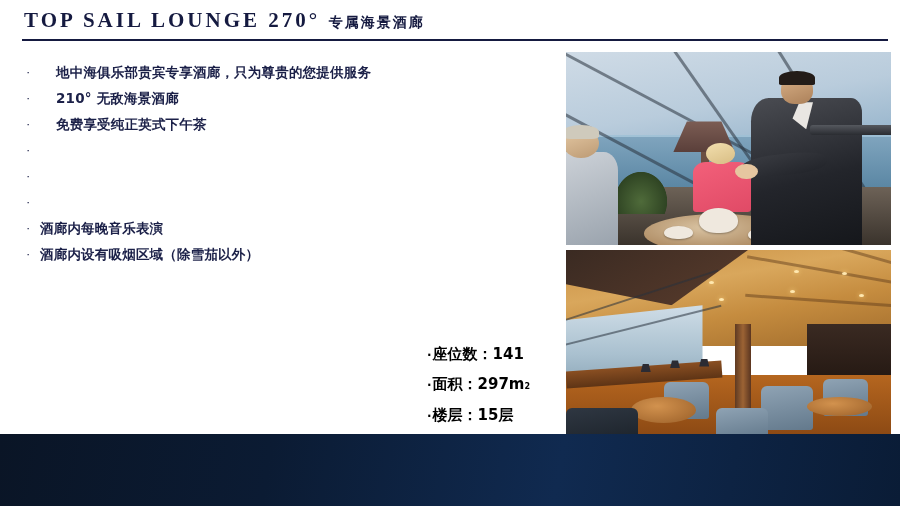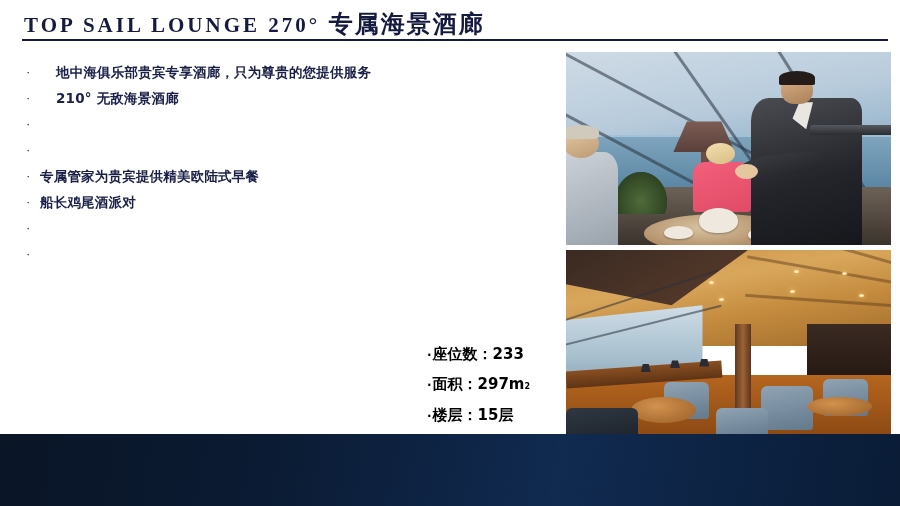--- a/index.html
+++ b/index.html
@@ -10,21 +10,21 @@
   .slide{position:relative;width:900px;height:506px;background:#fff;}
 
   
   .title{
     position:absolute;left:24px;top:8px;
     font-family:"Liberation Serif","DejaVu Serif",serif;
     font-size:21px;font-weight:700;color:#151a40;white-space:nowrap;
   }
   .title .en{letter-spacing:3px;text-align:center;}
   .title .deg{letter-spacing:1px;}
-  .title .cn{letter-spacing:2px;font-family:Liberation Serif, serif;font-size:24px;}
+  .title .cn{letter-spacing:2px;font-family:Liberation Serif, serif;font-size:14px;}
   .title-rule{
     position:absolute;left:22px;top:39px;width:866px;height:2px;background:#151a40;
   }
 
   
   .bullets{position:absolute;left:26px;top:62px;width:520px;}
   .bullet-row{display:flex;align-items:flex-start;margin-bottom:6px;}
   .bullet-row .dot{
     width:6px;color:#1b2048;font-size:13px;line-height:20px;flex:0 0 auto;
   }
@@ -142,51 +142,52 @@
     </div>
 
     <div class="bullet-row gap-wide">
       <span class="dot">·</span>
       <span class="txt">210° 无敌海景酒廊</span>
     </div>
 
 
     <div class="bullet-row gap-wide">
       <span class="dot">·</span>
-    </div>
-
-    <div class="bullet-row gap-wide">
-      <span class="dot">·</span>
-    </div>
-
-    <div class="bullet-row gap-narrow">
-      <span class="dot">·</span>
-      <span class="txt">专属管家为贵宾提供精美欧陆式早餐</span>
-    </div>
-
-    <div class="bullet-row gap-narrow">
-      <span class="dot">·</span>
-      <span class="txt">船长鸡尾酒派对</span>
-    </div>
-
-    <div class="bullet-row gap-narrow">
-      <span class="dot">·</span>
-    </div>
-
-    <div class="bullet-row gap-narrow">
-      <span class="dot">·</span>
+      <span class="txt">免费享受纯正英式下午茶</span>
+    </div>
+
+    <div class="bullet-row gap-wide">
+      <span class="dot">·</span>
+    </div>
+
+    <div class="bullet-row gap-narrow">
+      <span class="dot">·</span>
+    </div>
+
+    <div class="bullet-row gap-narrow">
+      <span class="dot">·</span>
+    </div>
+
+    <div class="bullet-row gap-narrow">
+      <span class="dot">·</span>
+      <span class="txt">酒廊内每晚音乐表演</span>
+    </div>
+
+    <div class="bullet-row gap-narrow">
+      <span class="dot">·</span>
+      <span class="txt">酒廊内设有吸烟区域（除雪茄以外）</span>
     </div>
 
   </div>
 
   <div class="stats">
     <div class="stat-row">
       <span class="sdot">·</span>
       <span>座位数：</span>
-      <span>233</span>
+      <span>141</span>
     </div>
     <div class="stat-row">
       <span class="sdot">·</span>
       <span>面积：</span>
       <span>297m</span>
         <sup>2</sup>
     </div>
     <div class="stat-row">
       <span class="sdot">·</span>
       <span>楼层：</span>

